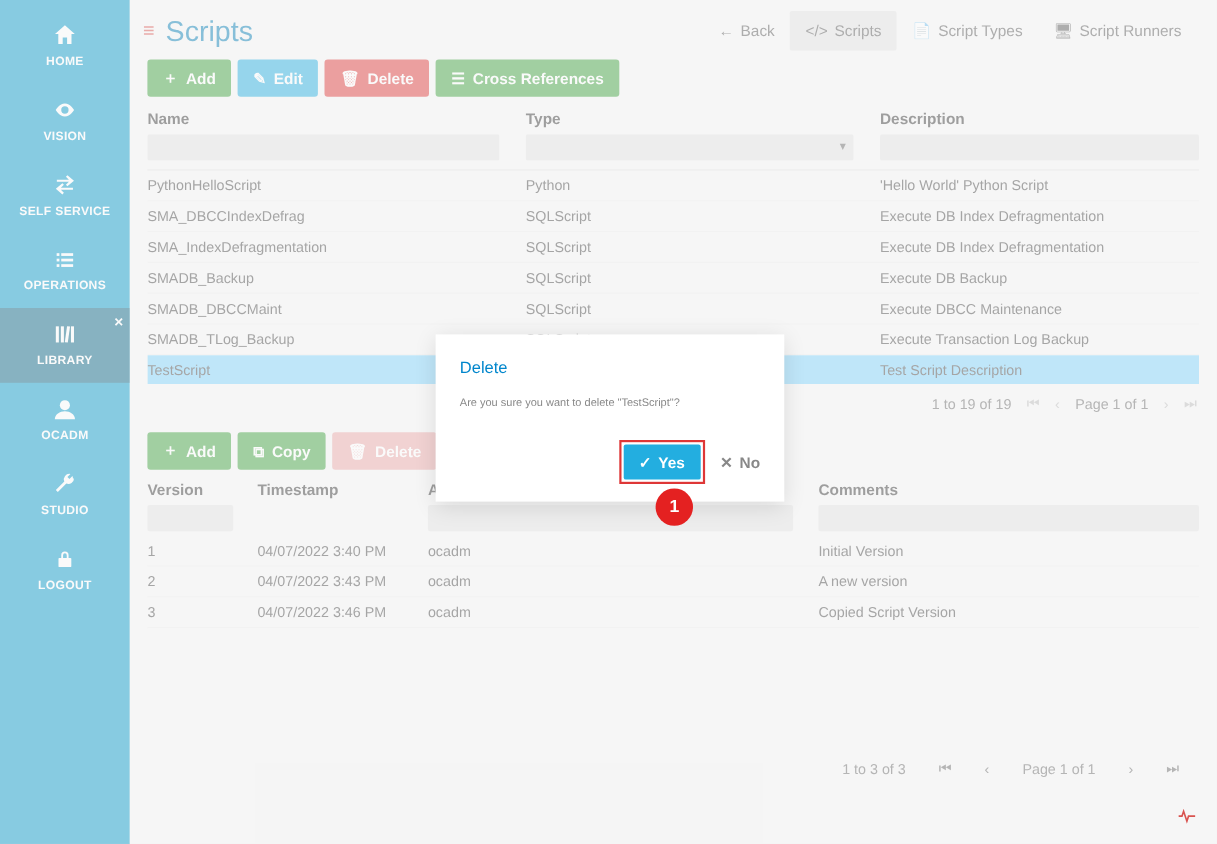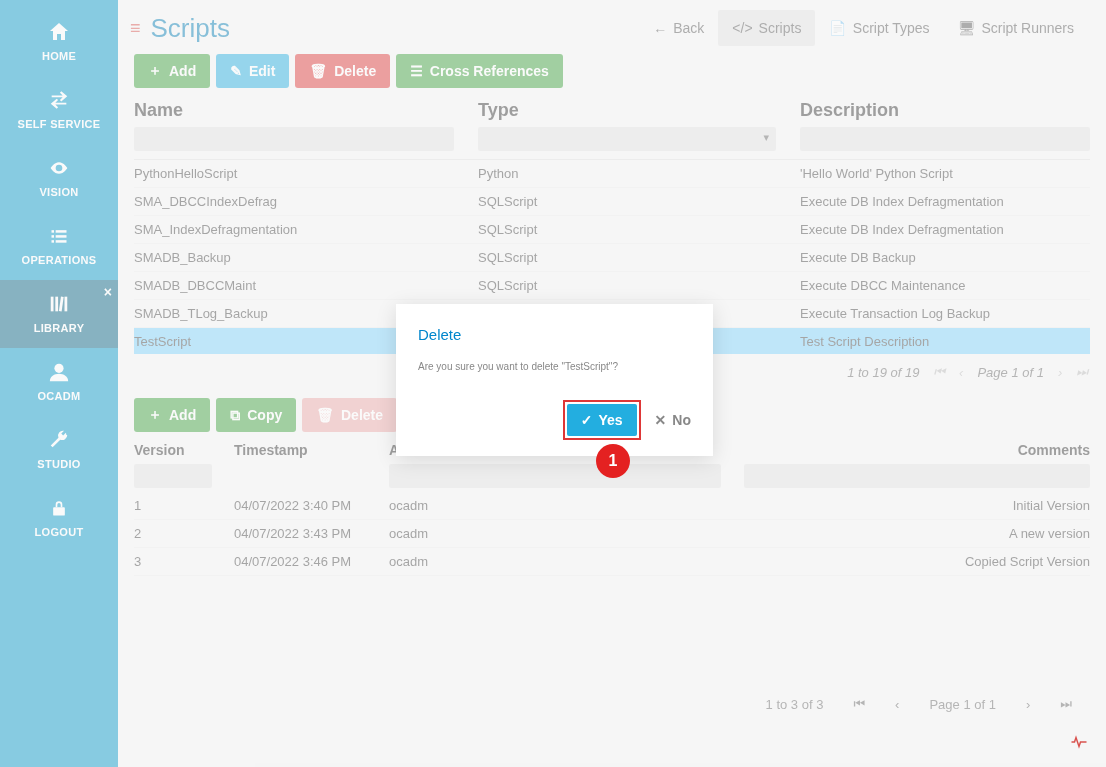--- a/index.html
+++ b/index.html
@@ -23,42 +23,42 @@
 .nav-tab .icn { font-size: 14px; }
 
 .action-bar { padding: 8px 16px 12px 16px; display: flex; gap: 6px; }
 .btn { display: inline-flex; align-items: center; gap: 7px; padding: 8px 14px; border: none; border-radius: 3px; color: #fff; font-size: 14px; font-weight: 600; cursor: pointer; }
 .btn-green { background: #3ba03b; }
 .btn-blue  { background: #23aee0; }
 .btn-red   { background: #de3737; }
 .btn-red-dim { background: #eaa6a6; color:#fff; }
 
 .table-wrap { padding: 0 16px; }
-.col-headers { display: flex; gap: 24px; font-weight: 600; font-size: 18px; color: #333; padding-bottom: 6px; align-items: center; }
+.col-headers { display: flex; gap: 24px; font-weight: 600; font-size: 14px; color: #333; padding-bottom: 6px; align-items: center; }
 .col-a { flex: 0 0 320px; }
 .col-b { flex: 0 0 298px; }
 .col-c { flex: 1; }
 .filter-row { display: flex; gap: 24px; padding-bottom: 4px; }
 .filter-row .fld { background: #e3e3e3; height: 24px; border: 1px solid transparent; border-radius: 2px; }
 .filter-row .col-b .fld { background:#e3e3e3; position:relative;}
 .filter-row .col-b .fld:after{content:"▾";position:absolute;right:6px;top:3px;font-size:11px;color:#666;}
 
 .data-rows { margin-top:4px; max-height:195px; overflow:hidden; border-top:1px solid #e0e0e0;}
 .row { display:flex; gap:24px; padding:6px 0; font-size:13px; color:#444; border-bottom:1px solid #eee;}
 .row.selected { background:#7dd3fc;}
 .row .c1{flex:0 0 320px;} .row .c2{flex:0 0 298px;} .row .c3{flex:1;}
 
-.pager { display:flex; justify-content:flex-end; align-items:center; gap:14px; padding:10px 18px 6px 0; color:#666; font-size:13px;font-style:italic;}
+.pager { display:flex; justify-content:flex-end; align-items:center; gap:14px; padding:10px 18px 6px 0; color:#666; font-size:13px;}
 .pager .nav-ic{color:#bbb; cursor:pointer;}
 
 .section2 { padding: 6px 16px 0 16px; }
 .action-bar2 { display:flex; gap:6px; padding:6px 0 10px 0;}
 
 .table2-headers{display:flex; font-weight:600; font-size:14px; color:#333; padding-bottom:6px;}
-.t2a{flex:0 0 100px;} .t2b{flex:0 0 155px;} .t2c{flex:0 0 355px;} .t2d{flex:1;text-align:right;}
+.t2a{flex:0 0 100px;} .t2b{flex:0 0 155px;} .t2c{flex:0 0 355px;} .t2d{flex:1;}
 .filter2{display:flex; padding-bottom:4px;}
 .filter2 .fld{background:#e3e3e3;height:24px;border-radius:2px;}
 .data2 .row2{display:flex; padding:6px 0; font-size:13px; color:#444; border-bottom:1px solid #eee;}
 
 .pager2{display:flex; justify-content:flex-end; align-items:center; gap:30px; padding:120px 18px 0 0; color:#666; font-size:13px;}
 
 .overlay{position:absolute; inset:0; background:rgba(245,245,245,0.55); pointer-events:none;}
 .modal{position:absolute; left:396px; top:304px; width:317px; background:#fff; box-shadow:0 4px 20px rgba(0,0,0,0.12); padding:22px 22px 16px 22px; pointer-events:auto;}
 .modal-title{color:#0086cc; font-size:15px; margin-bottom:18px;}
 .modal-msg{color:#888; font-size:10px; margin-bottom:28px;}
@@ -80,34 +80,34 @@
   <div class="sidebar-item">
     <span class="icon-wrap">
       <svg width="26" height="24" viewBox="0 0 24 24" fill="#fff">
           <path d="M12 3l9 8h-3v9h-4v-6H10v6H6v-9H3l9-8z"></path>
         </svg>
     </span>
     <span class="label">HOME</span>
   </div>
   <div class="sidebar-item">
     <span class="icon-wrap">
-      <svg width="26" height="22" viewBox="0 0 24 24" fill="#fff">
-          <path d="M4 7h12l-3-3 1.5-1.5L21 8l-6.5 5.5L13 12l3-3H4V7zm16 10H8l3 3-1.5 1.5L3 16l6.5-5.5L11 12l-3 3h12v2z"></path>
-        </svg>
-    </span>
-    <span class="label">SELF SERVICE</span>
-  </div>
-  <div class="sidebar-item">
-    <span class="icon-wrap">
       <svg width="28" height="20" viewBox="0 0 24 24" fill="#fff">
           <path d="M12 5C6 5 2 12 2 12s4 7 10 7 10-7 10-7-4-7-10-7zm0 11a4 4 0 110-8 4 4 0 010 8z"></path>
           <circle cx="12" cy="12" r="2" fill="#0097c8"></circle>
         </svg>
     </span>
     <span class="label">VISION</span>
+  </div>
+  <div class="sidebar-item">
+    <span class="icon-wrap">
+      <svg width="26" height="22" viewBox="0 0 24 24" fill="#fff">
+          <path d="M4 7h12l-3-3 1.5-1.5L21 8l-6.5 5.5L13 12l3-3H4V7zm16 10H8l3 3-1.5 1.5L3 16l6.5-5.5L11 12l-3 3h12v2z"></path>
+        </svg>
+    </span>
+    <span class="label">SELF SERVICE</span>
   </div>
   <div class="sidebar-item">
     <span class="icon-wrap">
       <svg width="24" height="20" viewBox="0 0 24 24" fill="#fff">
           <rect x="3" y="5" width="3" height="3"></rect>
           <rect x="8" y="5" width="13" height="3"></rect>
           <rect x="3" y="11" width="3" height="3"></rect>
           <rect x="8" y="11" width="13" height="3"></rect>
           <rect x="3" y="17" width="3" height="3"></rect>
           <rect x="8" y="17" width="13" height="3"></rect>

